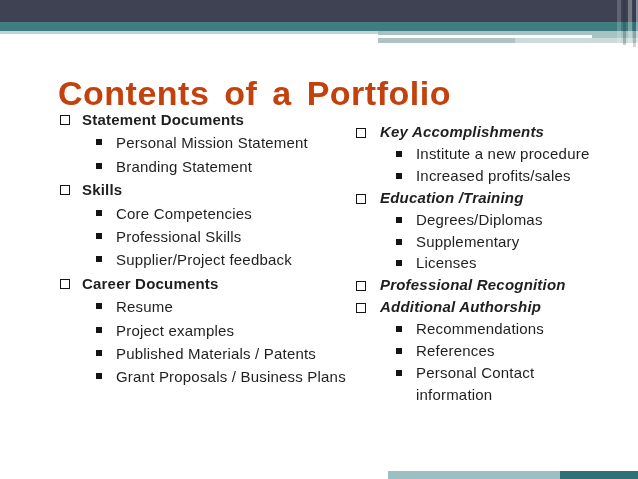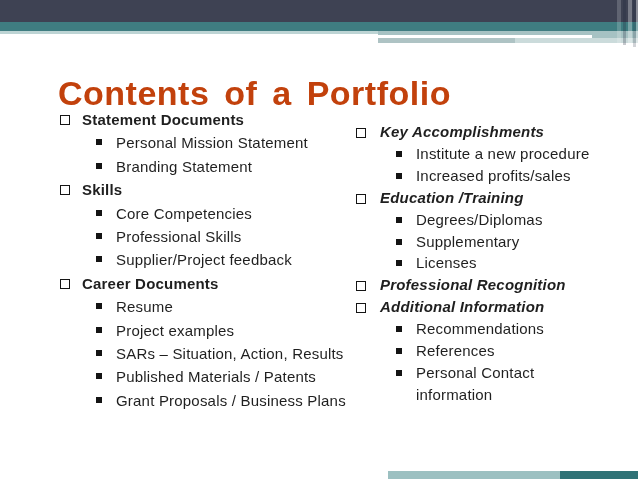--- a/index.html
+++ b/index.html
@@ -93,34 +93,34 @@
     <div class="row row-h"><span class="b1"></span><span>Statement Documents</span></div>
     <div class="row row-i"><span class="b2"></span><span>Personal Mission Statement</span></div>
     <div class="row row-i"><span class="b2"></span><span>Branding Statement</span></div>
     <div class="row row-h"><span class="b1"></span><span>Skills</span></div>
     <div class="row row-i"><span class="b2"></span><span>Core Competencies</span></div>
     <div class="row row-i"><span class="b2"></span><span>Professional Skills</span></div>
     <div class="row row-i"><span class="b2"></span><span>Supplier/Project feedback</span></div>
     <div class="row row-h"><span class="b1"></span><span>Career Documents</span></div>
     <div class="row row-i"><span class="b2"></span><span>Resume</span></div>
     <div class="row row-i"><span class="b2"></span><span>Project examples</span></div>
-    <div class="row row-i"><span class="b2"></span><span>SARs – Situation, Action, Results</span></div>
+    <div class="row row-i"><span class="b2"></span></div>
     <div class="row row-i"><span class="b2"></span><span>Published Materials / Patents</span></div>
     <div class="row row-i"><span class="b2"></span><span>Grant Proposals / Business Plans</span></div>
   </div>
 
   <div class="col col-right">
     <div class="row row-h"><span class="b1"></span><span>Key Accomplishments</span></div>
     <div class="row row-i"><span class="b2"></span><span>Institute a new procedure</span></div>
     <div class="row row-i"><span class="b2"></span><span>Increased profits/sales</span></div>
     <div class="row row-h"><span class="b1"></span><span>Education /Training</span></div>
     <div class="row row-i"><span class="b2"></span><span>Degrees/Diplomas</span></div>
     <div class="row row-i"><span class="b2"></span><span>Supplementary</span></div>
     <div class="row row-i"><span class="b2"></span><span>Licenses</span></div>
     <div class="row row-h"><span class="b1"></span><span>Professional Recognition</span></div>
-    <div class="row row-h"><span class="b1"></span><span>Additional Information</span></div>
+    <div class="row row-h"><span class="b1"></span><span>Additional Authorship</span></div>
     <div class="row row-i"><span class="b2"></span><span>Recommendations</span></div>
     <div class="row row-i"><span class="b2"></span><span>References</span></div>
     <div class="row row-i"><span class="b2"></span><span class="prewrap">Personal Contact
 information</span></div>
   </div>
 
 </div>
 
 </body></html>

